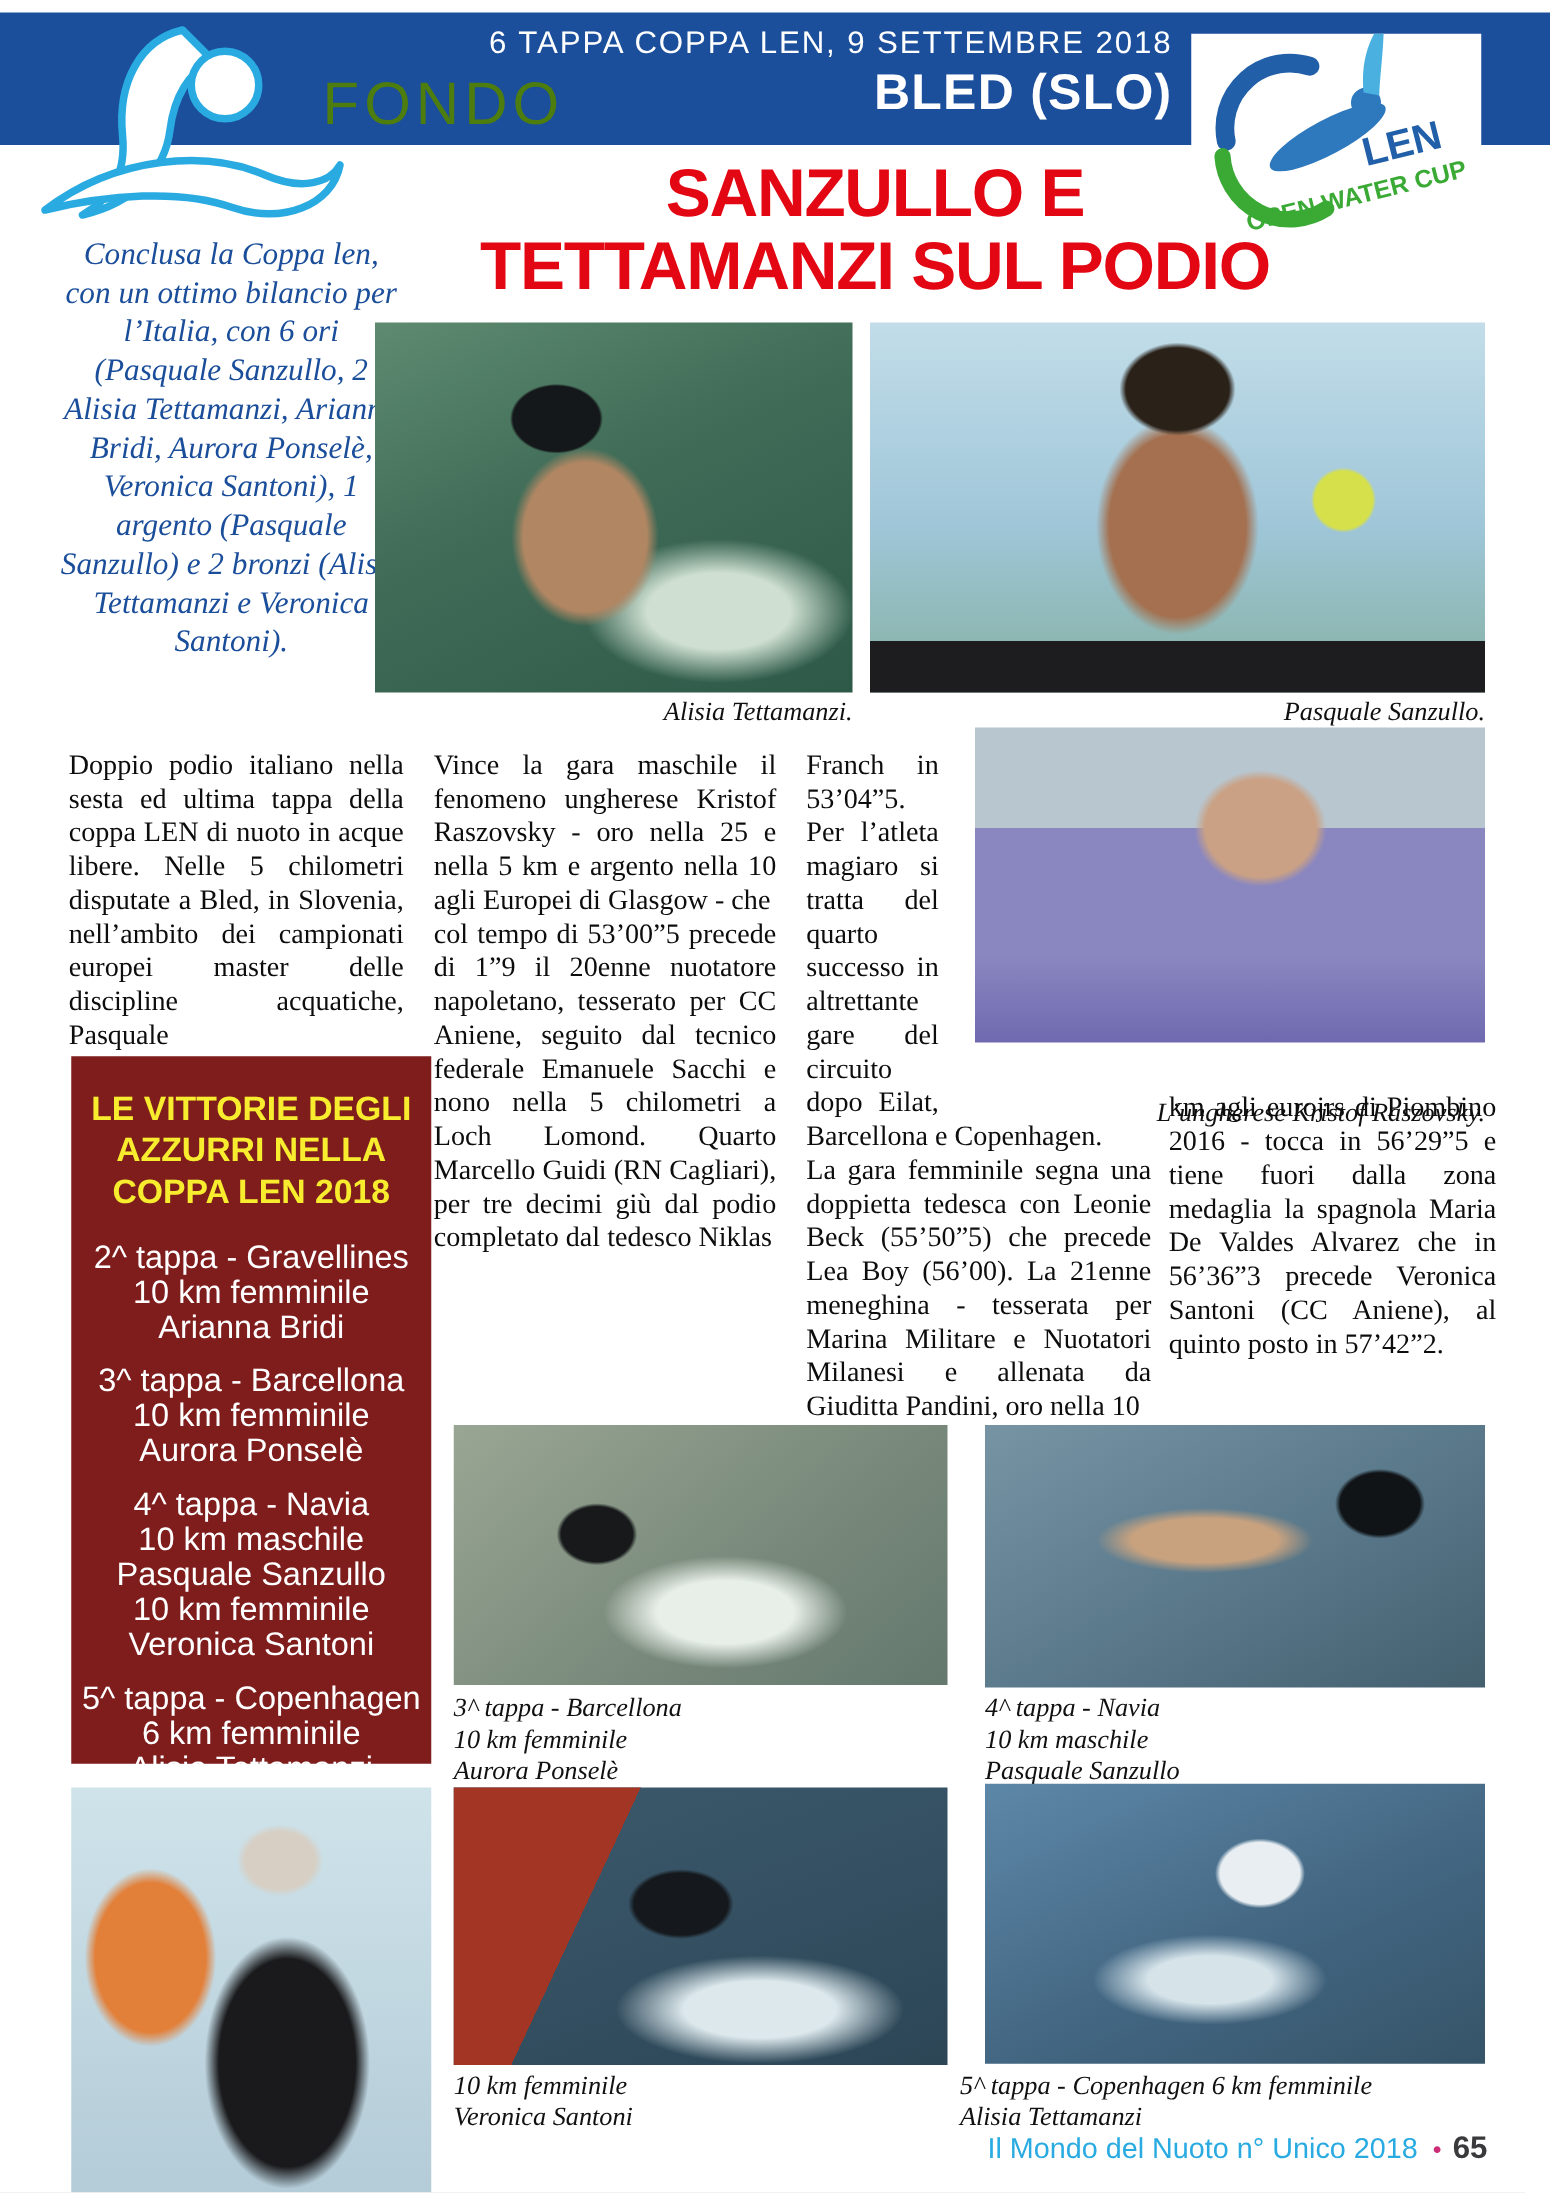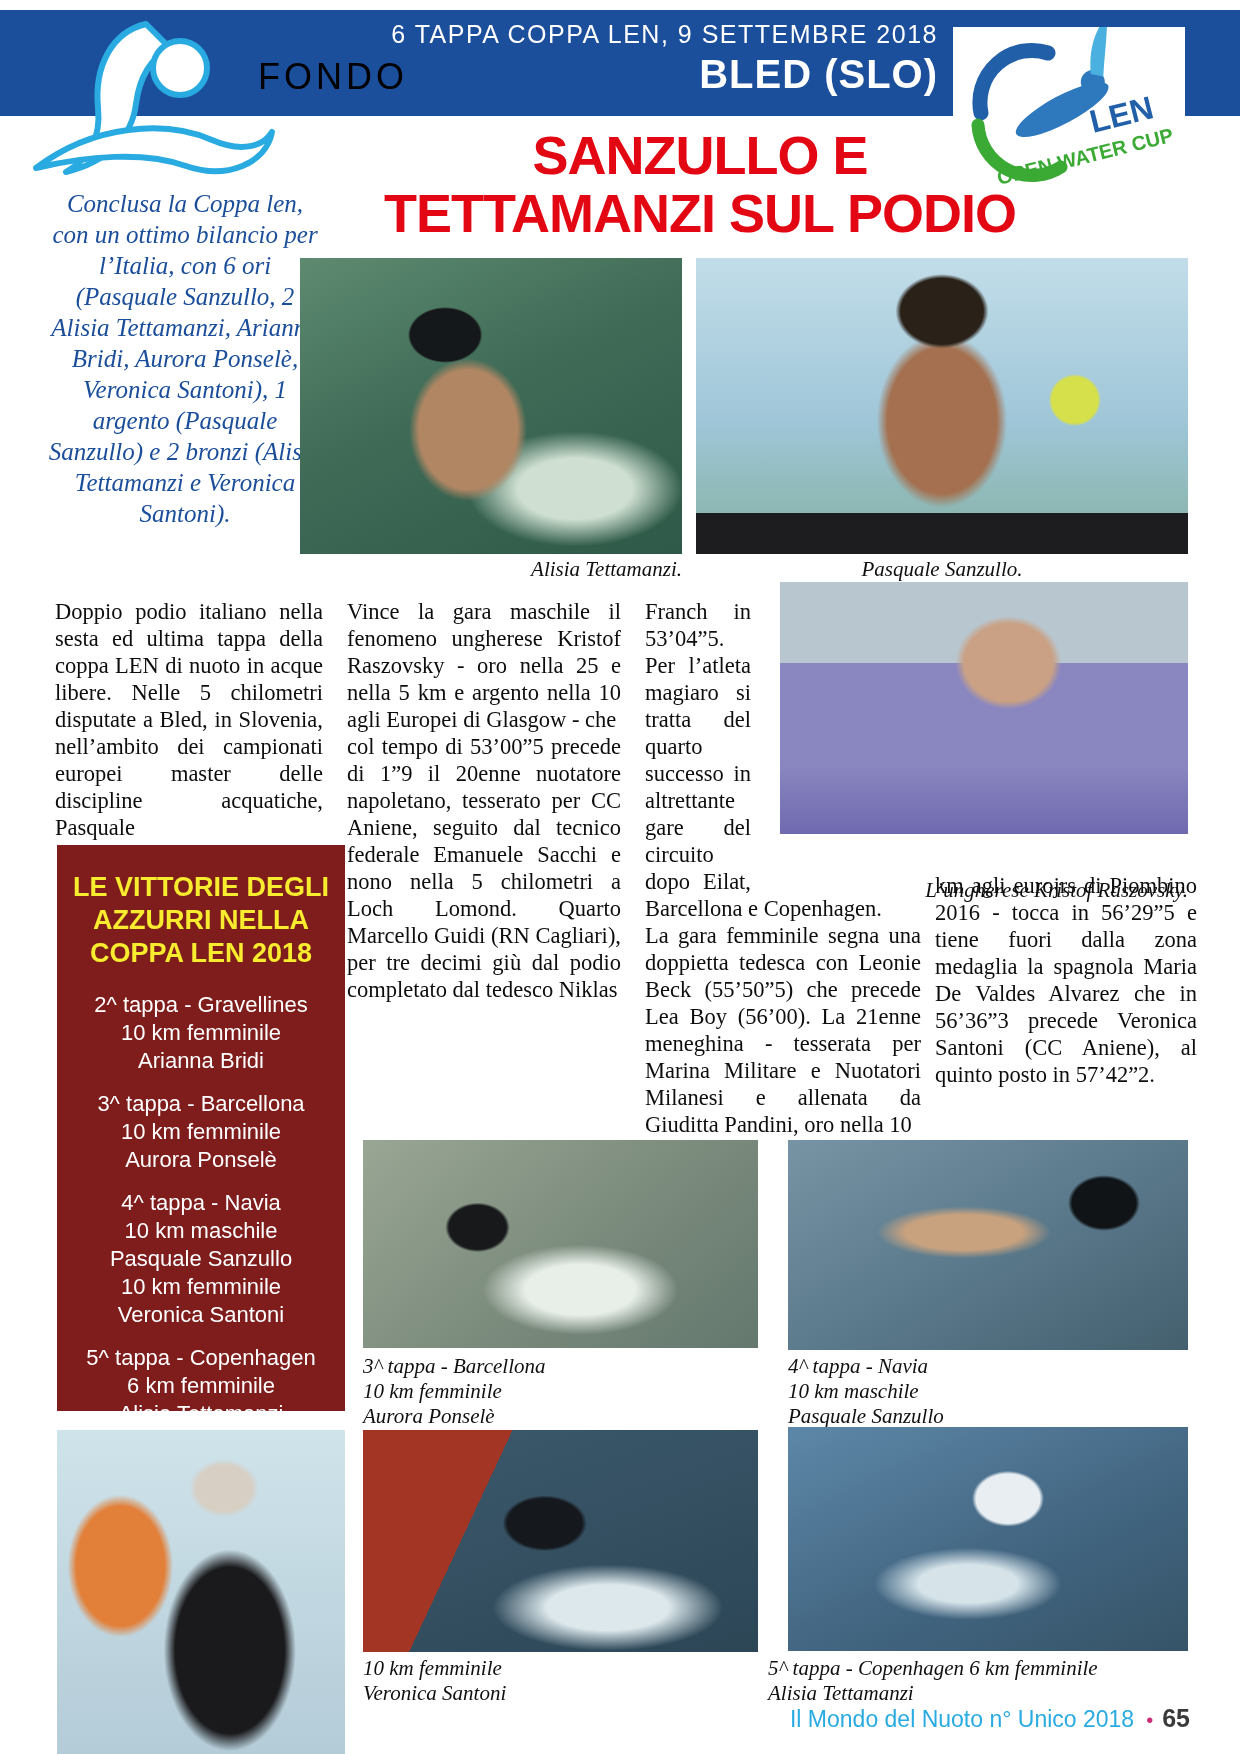--- a/index.html
+++ b/index.html
@@ -2,22 +2,22 @@
 <html lang="it"><head>
 <meta charset="utf-8">
 <style>
   html,body{margin:0;padding:0;background:#e8e8e8;}
   .page{position:relative;width:1240px;height:1754px;background:#ffffff;margin:0 auto;
         font-family:"Liberation Serif",serif;overflow:hidden;}
 
   
   .band{position:absolute;left:0;top:10px;width:1240px;height:106px;background:#1b4e9b;}
   .swim-logo{position:absolute;left:28px;top:16px;width:276px;height:172px;}
-  .section-label{position:absolute;left:258px;top:56px;color:#000000;
-        font-family:"Liberation Sans",sans-serif;font-size:36px;letter-spacing:4px;}
+  .section-label{position:absolute;left:258px;top:56px;color:#4d7c0f;
+        font-family:"Liberation Sans",sans-serif;font-size:48px;letter-spacing:4px;}
   .kicker{position:absolute;left:380px;top:20px;width:558px;text-align:right;color:#ffffff;
         font-family:"Liberation Sans",sans-serif;font-size:25px;letter-spacing:1.5px;}
   .location{position:absolute;left:380px;top:52px;width:558px;text-align:right;color:#ffffff;
         font-family:"Liberation Sans",sans-serif;font-size:40px;font-weight:bold;letter-spacing:1px;}
   .len-box{position:absolute;left:953px;top:27px;width:232px;height:180px;background:#ffffff;}
 
   
   .headline{position:absolute;left:280px;top:126px;width:840px;text-align:center;color:#e30613;
         font-family:"Liberation Sans",sans-serif;font-weight:bold;font-size:54px;line-height:58px;
         letter-spacing:-1px;}
@@ -62,42 +62,42 @@
      radial-gradient(160px 60px at 62% 80%, #dce8ec 0 38%, transparent 72%),
      linear-gradient(160deg,#3c5a6d 0%,#2c4656 100%);}
   .ph-cope{left:788px;top:1427px;width:400px;height:224px;background:
      radial-gradient(58px 45px at 55% 32%, #e8eef2 0 55%, transparent 62%),
      radial-gradient(130px 50px at 45% 70%, #d6e4ea 0 38%, transparent 72%),
      linear-gradient(155deg,#5d87a8 0%,#41647f 60%,#365468 100%);}
 
   
   .cap{position:absolute;font-style:italic;font-size:21px;line-height:25px;color:#101010;}
   .cap-alisia{left:300px;top:557px;width:382px;text-align:right;}
-  .cap-sanzullo{left:696px;top:557px;width:492px;text-align:center;}
+  .cap-sanzullo{left:696px;top:557px;width:492px;text-align:right;}
   .cap-rasz{left:780px;top:838px;width:408px;text-align:right;margin-top:40px;}
   .cap-barc{left:363px;top:1354px;width:395px;}
   .cap-navia{left:788px;top:1354px;width:400px;}
   .cap-vero{left:363px;top:1656px;width:395px;}
   .cap-cope{left:768px;top:1656px;width:420px;}
 
   
   .body-col{position:absolute;font-size:22.5px;line-height:27px;text-align:justify;color:#0d0d0d;}
   .body-col p{margin:0;}
   .col1{left:55px;top:598px;width:268px;}
   .col2{left:347px;top:598px;width:274px;}
   .col2-indent{margin-left:22px;}
   .col3{left:645px;top:598px;width:276px;}
   .cutout{float:right;width:170px;height:271px;}
   .col4{left:935px;top:872px;width:262px;}
 
   
   .sidebar{position:absolute;left:57px;top:845px;width:288px;height:566px;background:#7f1d1d;
         color:#ffffff;font-family:"Liberation Sans",sans-serif;text-align:center;}
   .sidebar-title{padding-top:26px;color:#f8ec2f;font-weight:bold;font-size:27px;line-height:33px;}
-  .sidebar-group{margin-top:15px;font-size:22px;line-height:28px;}
+  .sidebar-group{margin-top:15px;font-size:26px;line-height:28px;}
   .sidebar-group.first{margin-top:21px;}
 
   
   .footer{position:absolute;left:600px;top:1704px;width:590px;text-align:right;
         font-family:"Liberation Sans",sans-serif;font-size:23px;color:#29abe2;}
   .footer .dot{color:#cd2d77;font-size:20px;padding:0 9px 0 12px;}
   .footer .pnum{color:#3a3a3c;font-weight:bold;font-size:25px;}
 </style>
 </head>
 <body>

